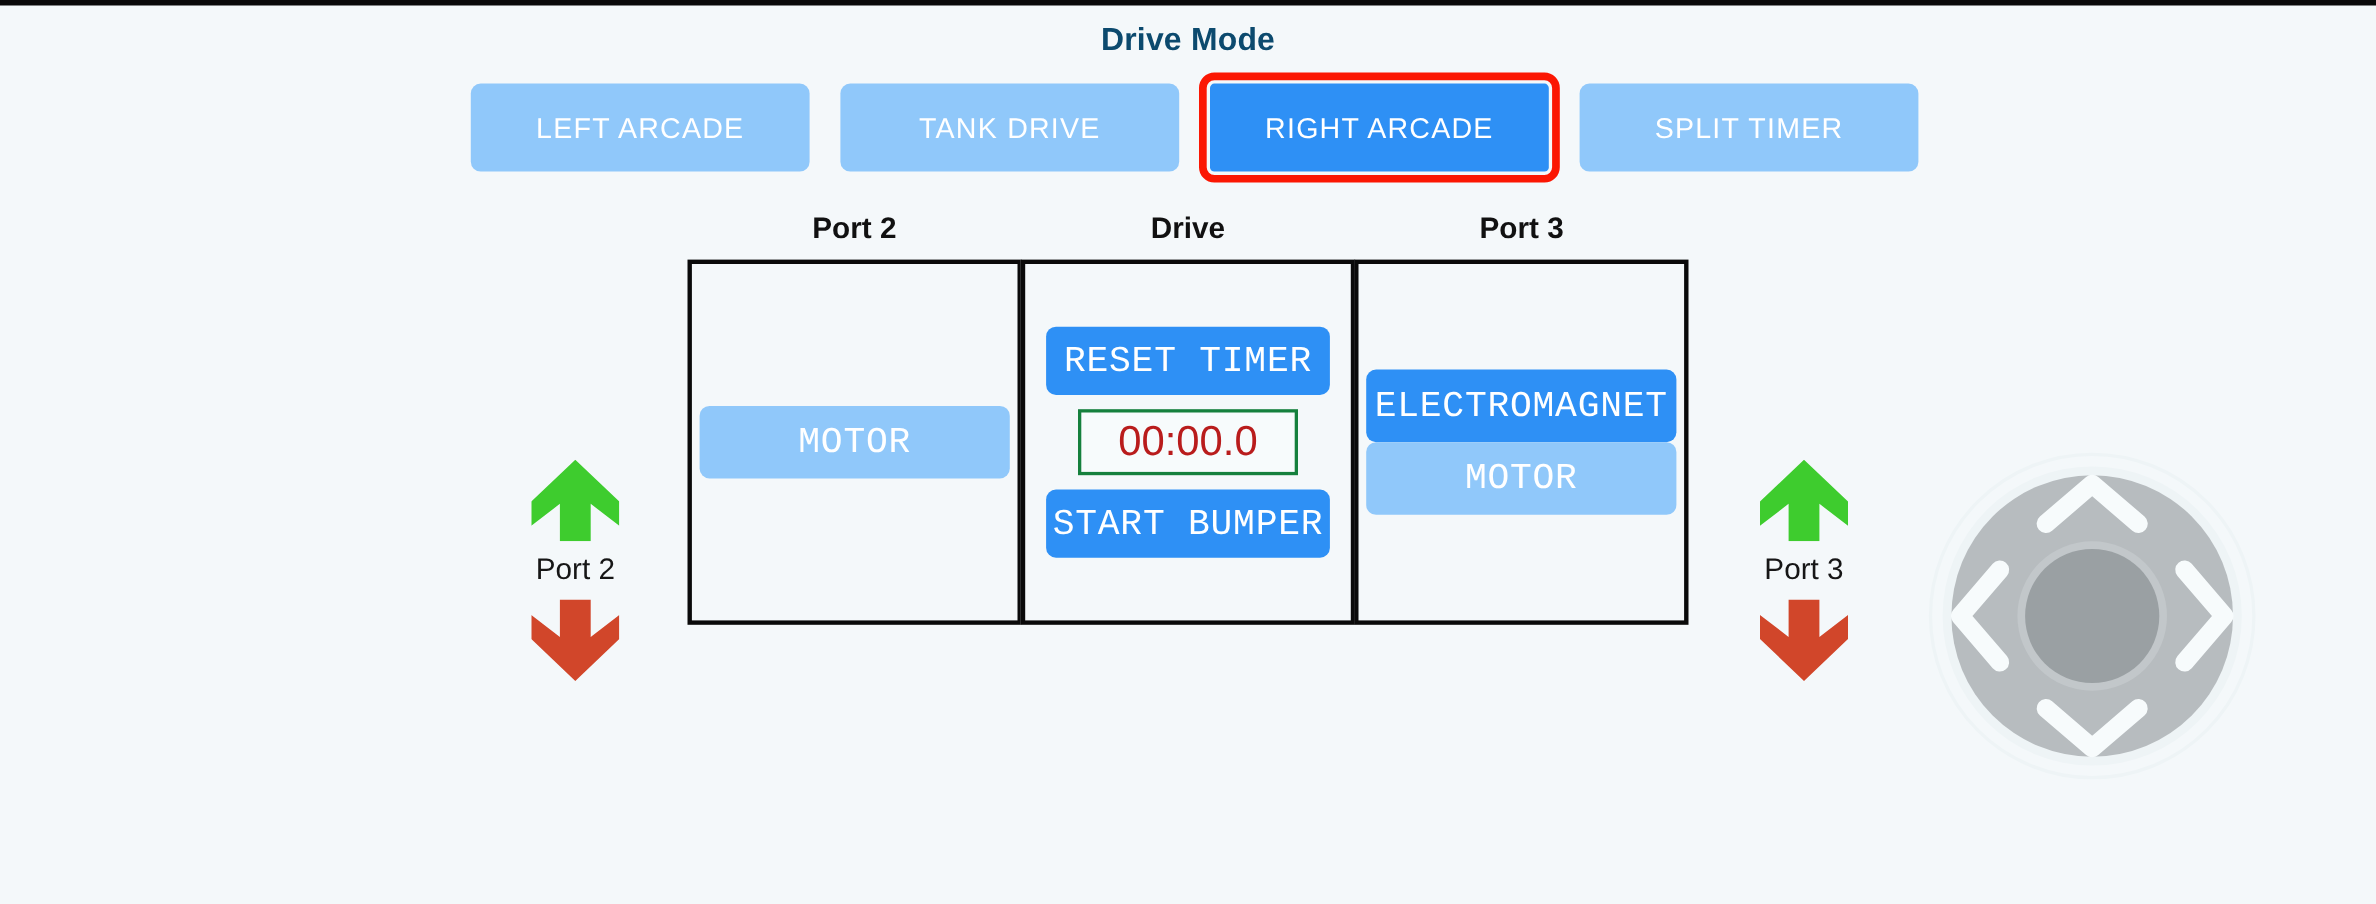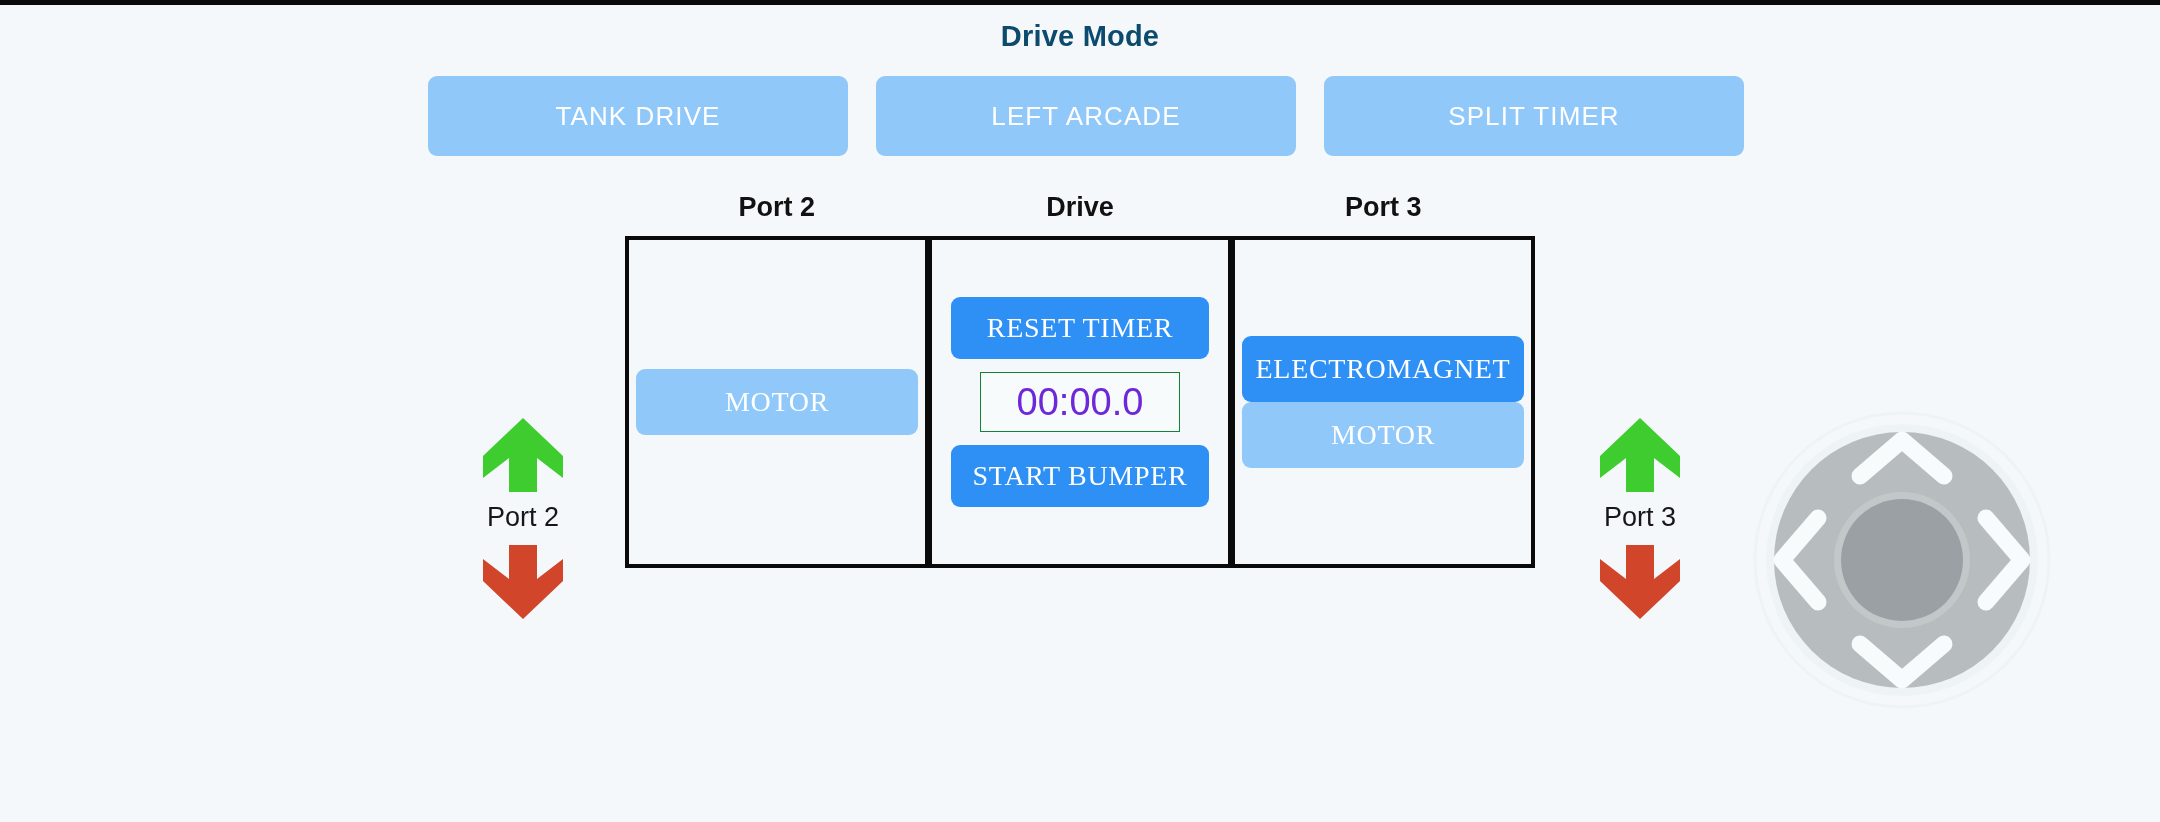--- a/index.html
+++ b/index.html
@@ -113,50 +113,50 @@
   }
 
   .panel-btn {
     width: 282px;
     height: 66px;
     border-radius: 9px;
     display: flex;
     align-items: center;
     justify-content: center;
     color: #ffffff;
-    font-size: 28px;
+    font-size: 33px;
     letter-spacing: 0.7px;
     background: #2e90f5;
     border: none;
-    font-family: Liberation Serif, serif;
+    font-family: Liberation Mono, monospace;
     user-select: none;
     box-sizing: border-box;
   }
   .panel-btn.inactive {
     background: #90c8fa;
   }
   .panel-btn + .panel-btn {
   }
 
   
   .timer-panel .panel-btn {
     width: 258px;
     height: 62px;
   }
   .timer-readout {
     width: 200px;
     height: 60px;
     margin: 13px 0;
-    border: 1px solid #15803d;
+    border: 3px solid #15803d;
     background: #f7fbfc;
     display: flex;
     align-items: center;
     justify-content: center;
     font-size: 38px;
-    color: #6d28d9;
+    color: #b91c1c;
     box-sizing: border-box;
     letter-spacing: 0px;
   }
 
   
   .port-stack {
     position: absolute;
     width: 150px;
     display: flex;
     flex-direction: column;
@@ -183,22 +183,23 @@
   }
 </style>
 </head>
 <body>
 
 <div class="top-bar"></div>
 
 <div class="drive-mode-title">Drive Mode</div>
 
 <div class="mode-row">
+  <div class="mode-btn">LEFT ARCADE</div>
   <div class="mode-btn">TANK DRIVE</div>
-  <div class="mode-btn">LEFT ARCADE</div>
+  <div class="mode-btn active highlighted">RIGHT ARCADE</div>
   <div class="mode-btn">SPLIT TIMER</div>
 </div>
 
 <div class="col-headers">
   <div class="col-header">Port 2</div>
   <div class="col-header">Drive</div>
   <div class="col-header">Port 3</div>
 </div>
 
 <div class="panels">

